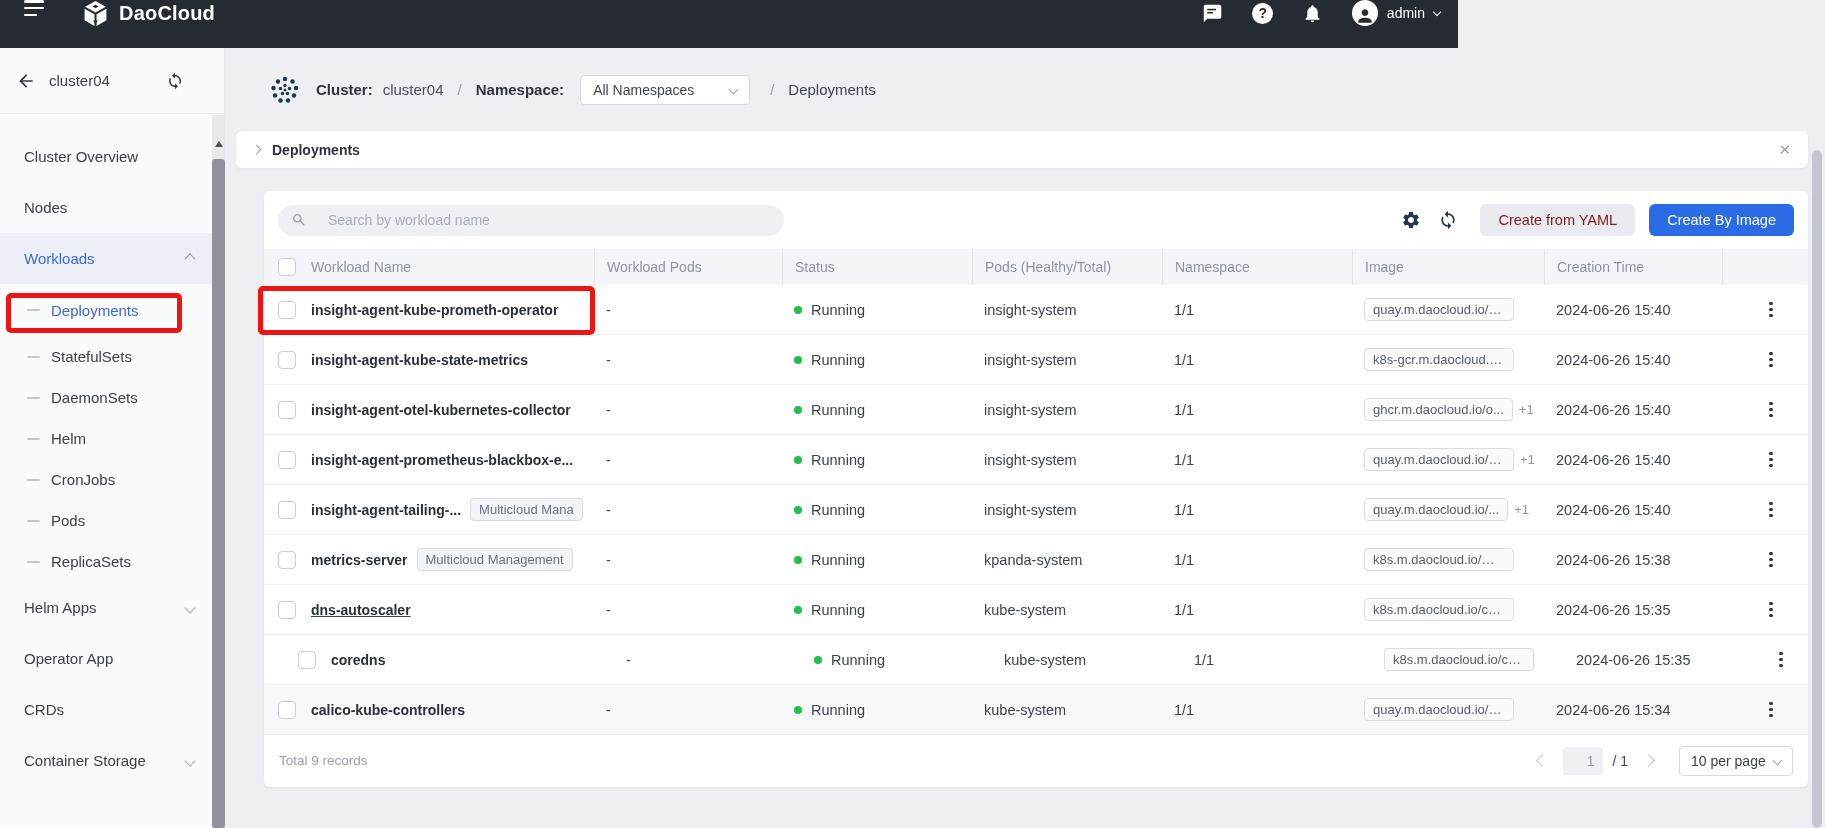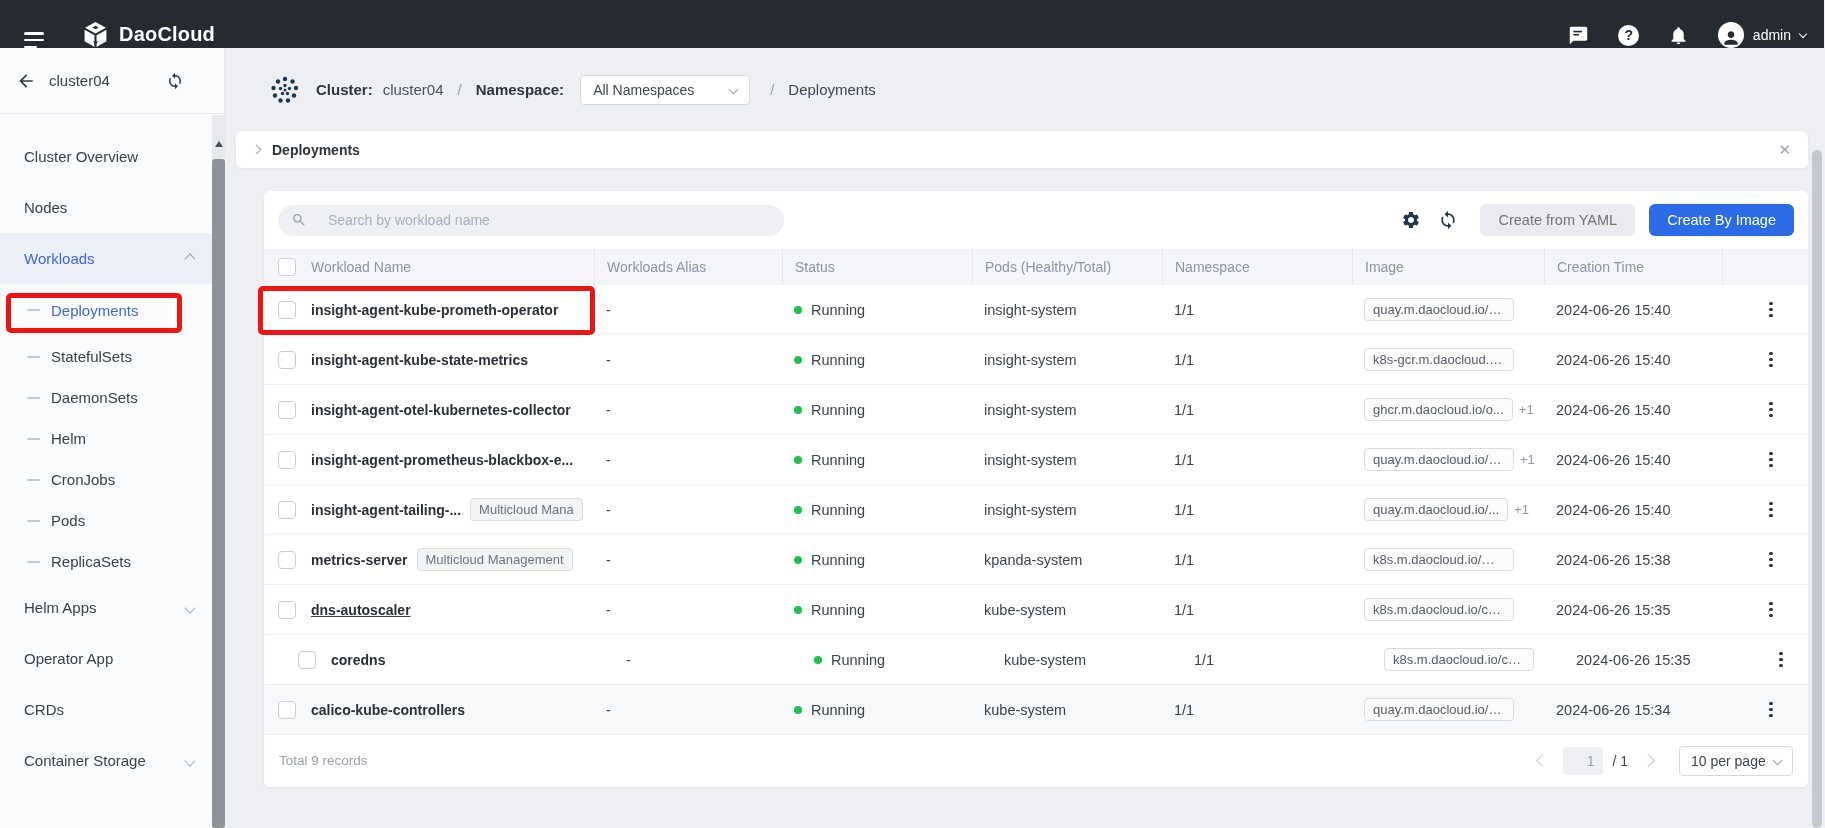--- a/index.html
+++ b/index.html
@@ -1,20 +1,20 @@
 <!DOCTYPE html>
 <html><head>
 <meta charset="utf-8">
 <style>
   * { margin:0; padding:0; box-sizing:border-box; }
   html,body { width:1825px; height:828px; overflow:hidden; }
   body { font-family:"Liberation Sans","DejaVu Sans",sans-serif; position:relative; background:#edeff3; color:#3c424c; }
 
   
-  .topbar { position:absolute; left:0; top:0; width:1824px; height:48px; background:#262b32; display:flex; align-items:flex-end; padding:0 18px; z-index:20; }
+  .topbar { position:absolute; left:0; top:0; width:1458px; height:48px; background:#262b32; display:flex; align-items:flex-start; padding:0 18px; z-index:20; }
   .hamburger { width:22px; height:16px; display:flex; flex-direction:column; justify-content:space-between; cursor:pointer; margin-left:6px; }
   .hamburger span { height:2.5px; background:#fff; border-radius:2px; }
   .hamburger span:nth-child(1){ width:20px; } .hamburger span:nth-child(2){ width:20px; } .hamburger span:nth-child(3){ width:13px; }
   .brand { display:flex; align-items:center; margin-left:36px; }
   .brand-name { color:#fff; font-size:20px; font-weight:bold; letter-spacing:.2px; margin-left:10px; }
   .tb-right { margin-left:auto; display:flex; align-items:center; gap:28px; padding-right:0; }
   .tb-icon { width:22px; height:22px; display:flex; align-items:center; justify-content:center; cursor:pointer; }
   .help-circle { width:21px; height:21px; border-radius:50%; background:#fff; color:#262b32; font-size:14px; font-weight:bold; display:flex; align-items:center; justify-content:center; }
   .avatar-circle { width:26px; height:26px; border-radius:50%; background:#fff; display:flex; align-items:flex-end; justify-content:center; overflow:hidden; }
   .user { display:flex; align-items:center; gap:9px; cursor:pointer; }
@@ -59,21 +59,21 @@
   .tab-close { margin-left:auto; color:#9aa1ab; font-size:15px; cursor:pointer; line-height:1; }
 
   .card { position:absolute; left:39px; top:143px; width:1544px; height:596px; background:#fff; border-radius:6px; box-shadow:0 1px 3px rgba(30,40,60,.05); }
   .toolbar { height:58px; display:flex; align-items:center; padding:0 14px; }
   .search { width:506px; height:31px; background:#eef0f4; border-radius:16px; display:flex; align-items:center; padding:0 13px;gap:12px; }
   .search-ph { font-size:14px; color:#a9afb8; margin-left:9px; }
   .tool-right { margin-left:auto; display:flex; align-items:center; }
   .tool-icon { display:flex; cursor:pointer; }
   .tool-icon + .tool-icon { margin-left:17px; }
   .btn { height:32px; border-radius:6px; font-size:14.5px; display:flex; align-items:center; padding:0 18px; cursor:pointer; white-space:nowrap; }
-  .btn-gray { background:#e9ebf0; color:#737373; margin-left:22px; }
+  .btn-gray { background:#e9ebf0; color:#7f1d1d; margin-left:22px; }
   .btn-blue { background:#2b6be5; color:#fff; margin-left:14px; }
 
   
   .thead { height:36px; background:#f4f5f8; display:flex; align-items:stretch; }
   .th { display:flex; align-items:center; font-size:14px; color:#8e959f; padding-left:12px; }
   .th + .th { border-left:1px solid #e4e6ea; }
   .col-name { width:330px; flex:none; padding-left:14px !important; }
   .col-alias { width:188px; flex:none; }
   .col-status { width:190px; flex:none; }
   .col-ns { width:190px; flex:none; }
@@ -300,21 +300,21 @@
         <div class="btn btn-gray">Create from YAML</div>
         <div class="btn btn-blue">Create By Image</div>
       </div>
     </div>
 
     <div class="thead">
       <div class="th col-name">
           <span class="cbx"></span>
           <span>Workload Name</span>
         </div>
-      <div class="th col-alias">Workloads Alias</div>
+      <div class="th col-alias">Workload Pods</div>
       <div class="th col-status">Status</div>
       <div class="th col-pods">Pods (Healthy/Total)</div>
       <div class="th col-ns">Namespace</div>
       <div class="th col-image">Image</div>
       <div class="th col-created">Creation Time</div>
       <div class="th col-actions"></div>
     </div>
     <div id="tbody">
         <div class="tr">
           <div class="td col-name" style="padding-left: 14px;">

